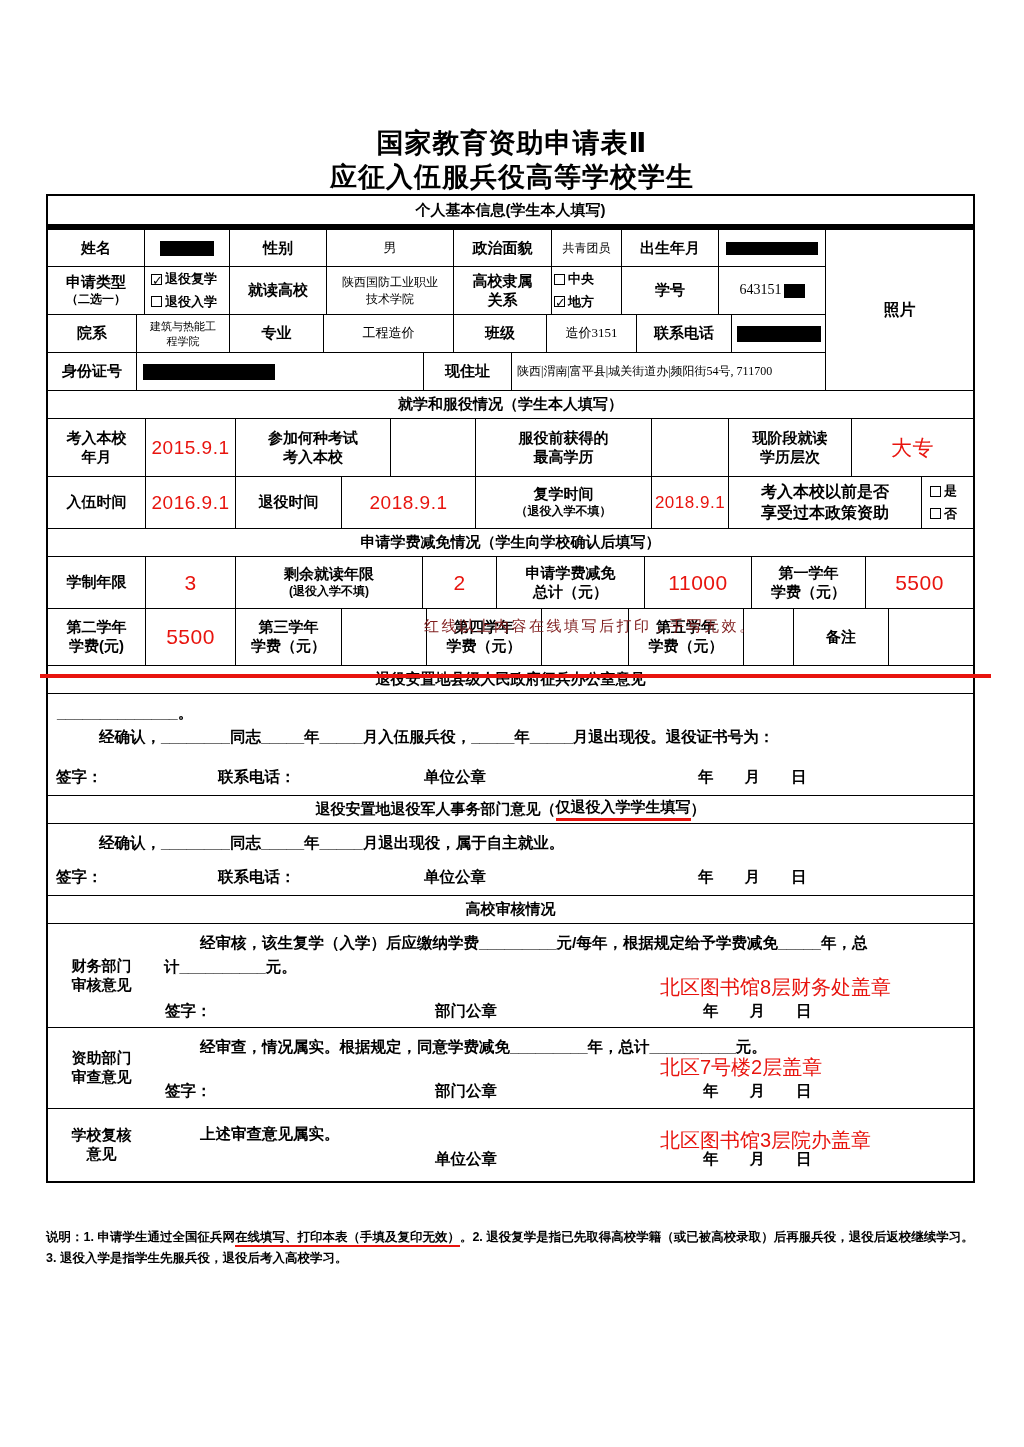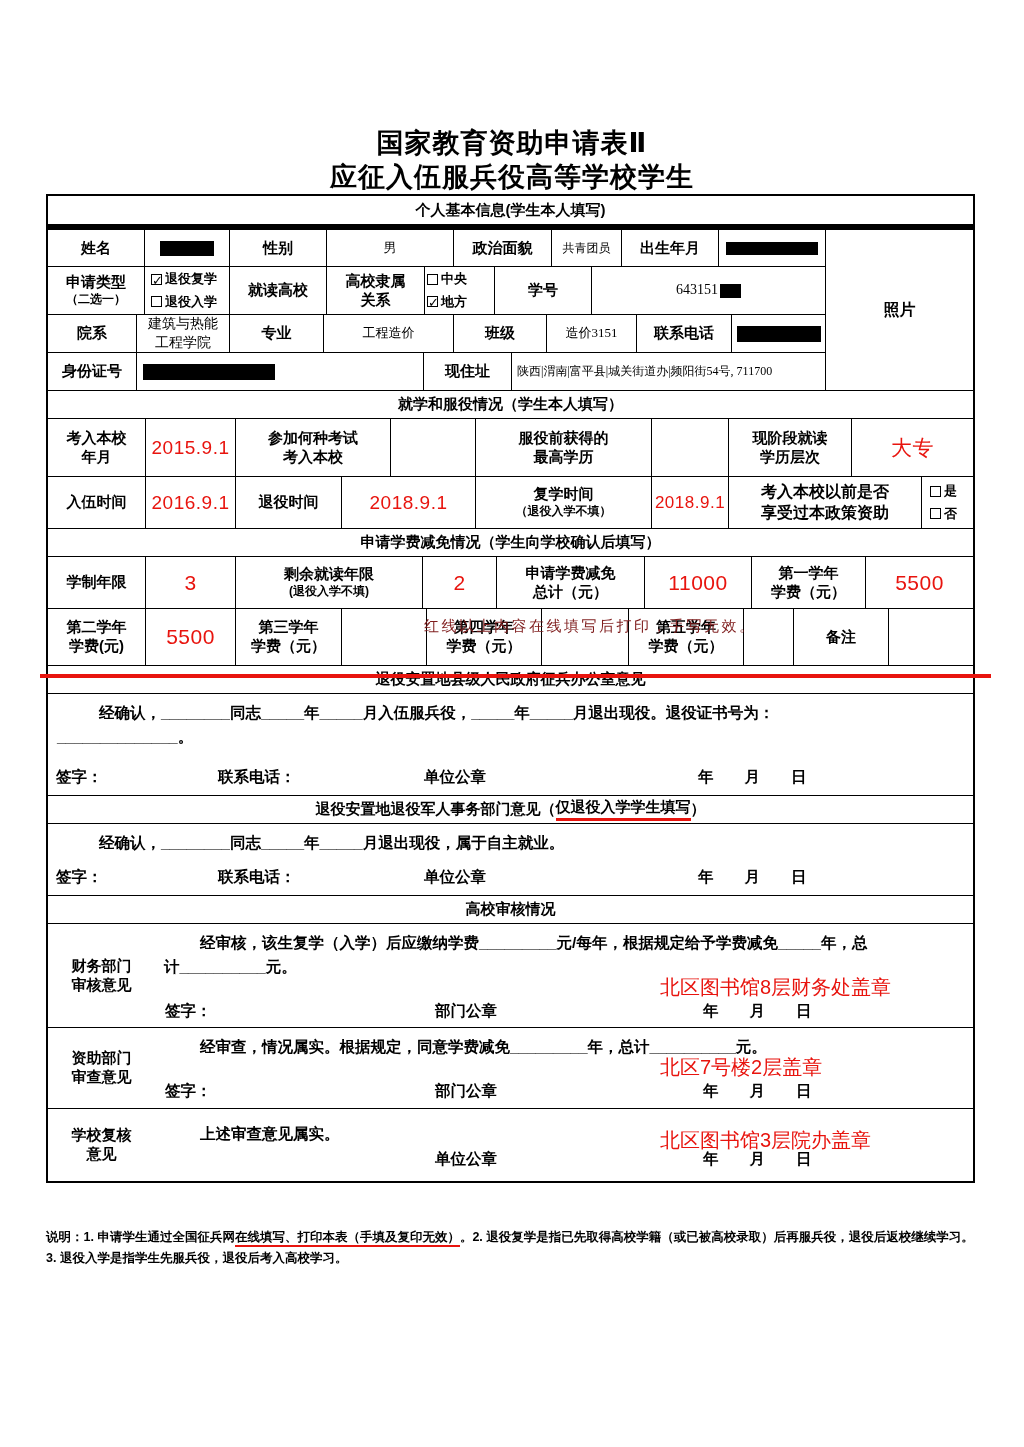--- a/index.html
+++ b/index.html
@@ -14,21 +14,21 @@
   .c{border-left:1px solid #000;display:flex;flex-direction:column;align-items:center;
      justify-content:center;text-align:center;padding:1px 2px;flex:0 0 auto;min-width:0}
   .c:first-child{border-left:none}
   .fill{flex:1 1 auto}
   .hdr{font-weight:bold;font-size:15px}
   .lbl{font-weight:bold;font-size:15px;line-height:1.25}
   .lbl14{font-weight:bold;font-size:16px;line-height:1.3}
   .sub{font-weight:bold;font-size:12px;line-height:1.4}
   .val{font-family:"Liberation Serif","DejaVu Serif",serif;font-size:13px;line-height:1.3}
   .val12{font-family:"Liberation Serif","DejaVu Serif",serif;font-size:12px;line-height:1.35}
-  .val11{font-family:Liberation Serif, serif;font-size:14px;line-height:1.3}
+  .val11{font-family:Liberation Serif, serif;font-size:11px;line-height:1.3}
   .redv{color:#e8140e;font-size:19px;font-weight:normal;letter-spacing:.5px}
   .redv.big{font-size:21px}
   .bar{background:#000;display:inline-block;vertical-align:middle}
   .cbrow{display:flex;align-items:center;font-weight:bold;font-size:13px;line-height:1.7}
   .cb{width:11px;height:11px;border:1px solid #000;margin-right:3px;position:relative;flex:0 0 auto;background:#fff}
   .cb.checked::after{content:"✓";position:absolute;top:-5px;left:0;font-size:13px;font-weight:bold;color:#000}
   .grp{display:flex;border-top:6px solid #000000}
   .grpL{flex:1 1 auto;min-width:0}
   .grpL .r:first-child{border-top:none}
   .photo{flex:0 0 148px;border-left:1px solid #000;display:flex;align-items:center;
@@ -88,20 +88,23 @@
             <div class="cbrow">
               <span class="cb checked"></span>
               <span>退役复学</span>
             </div>
             <div class="cbrow">
               <span class="cb"></span>
               <span>退役入学</span>
             </div>
           </div>
           <div class="c lbl" style="width:97px">就读高校</div>
+          <div class="c" style="width:127px">
+            <span class="val12" style="display:inline-block;width:100px">陕西国防工业职业技术学院</span>
+          </div>
           <div class="c" style="width:98px">
             <div class="lbl">高校隶属</div>
             <div class="lbl">关系</div>
           </div>
           <div class="c" style="width:70px;align-items:flex-start;">
             <div class="cbrow">
               <span class="cb"></span>
               <span>中央</span>
             </div>
             <div class="cbrow">
@@ -248,22 +251,22 @@
       <div class="c lbl" style="width:95px">备注</div>
       <div class="c fill"></div>
     </div>
 
 
     <div class="r" style="height:28px">
       <div class="c fill hdr">退役安置地县级人民政府征兵办公室意见</div>
     </div>
     <div class="r" style="height:102px">
       <div class="free">
+        <div class="bodytext">______________。</div>
         <div class="bodytext" style="padding-left:42px">经确认，________同志_____年_____月入伍服兵役，_____年_____月退出现役。退役证书号为：</div>
-        <div class="bodytext">______________。</div>
         <span class="abs" style="left:8px;bottom:7px">签字：</span>
         <span class="abs" style="left:170px;bottom:7px">联系电话：</span>
         <span class="abs" style="left:376px;bottom:7px">单位公章</span>
         <span class="abs" style="left:650px;bottom:7px">年　　月　　日</span>
       </div>
     </div>
 
     <div class="r" style="height:28px">
       <div class="c fill" style="flex-direction:row;font-weight:bold;font-size:15px">
         <span>退役安置地退役军人事务部门意见（</span>

